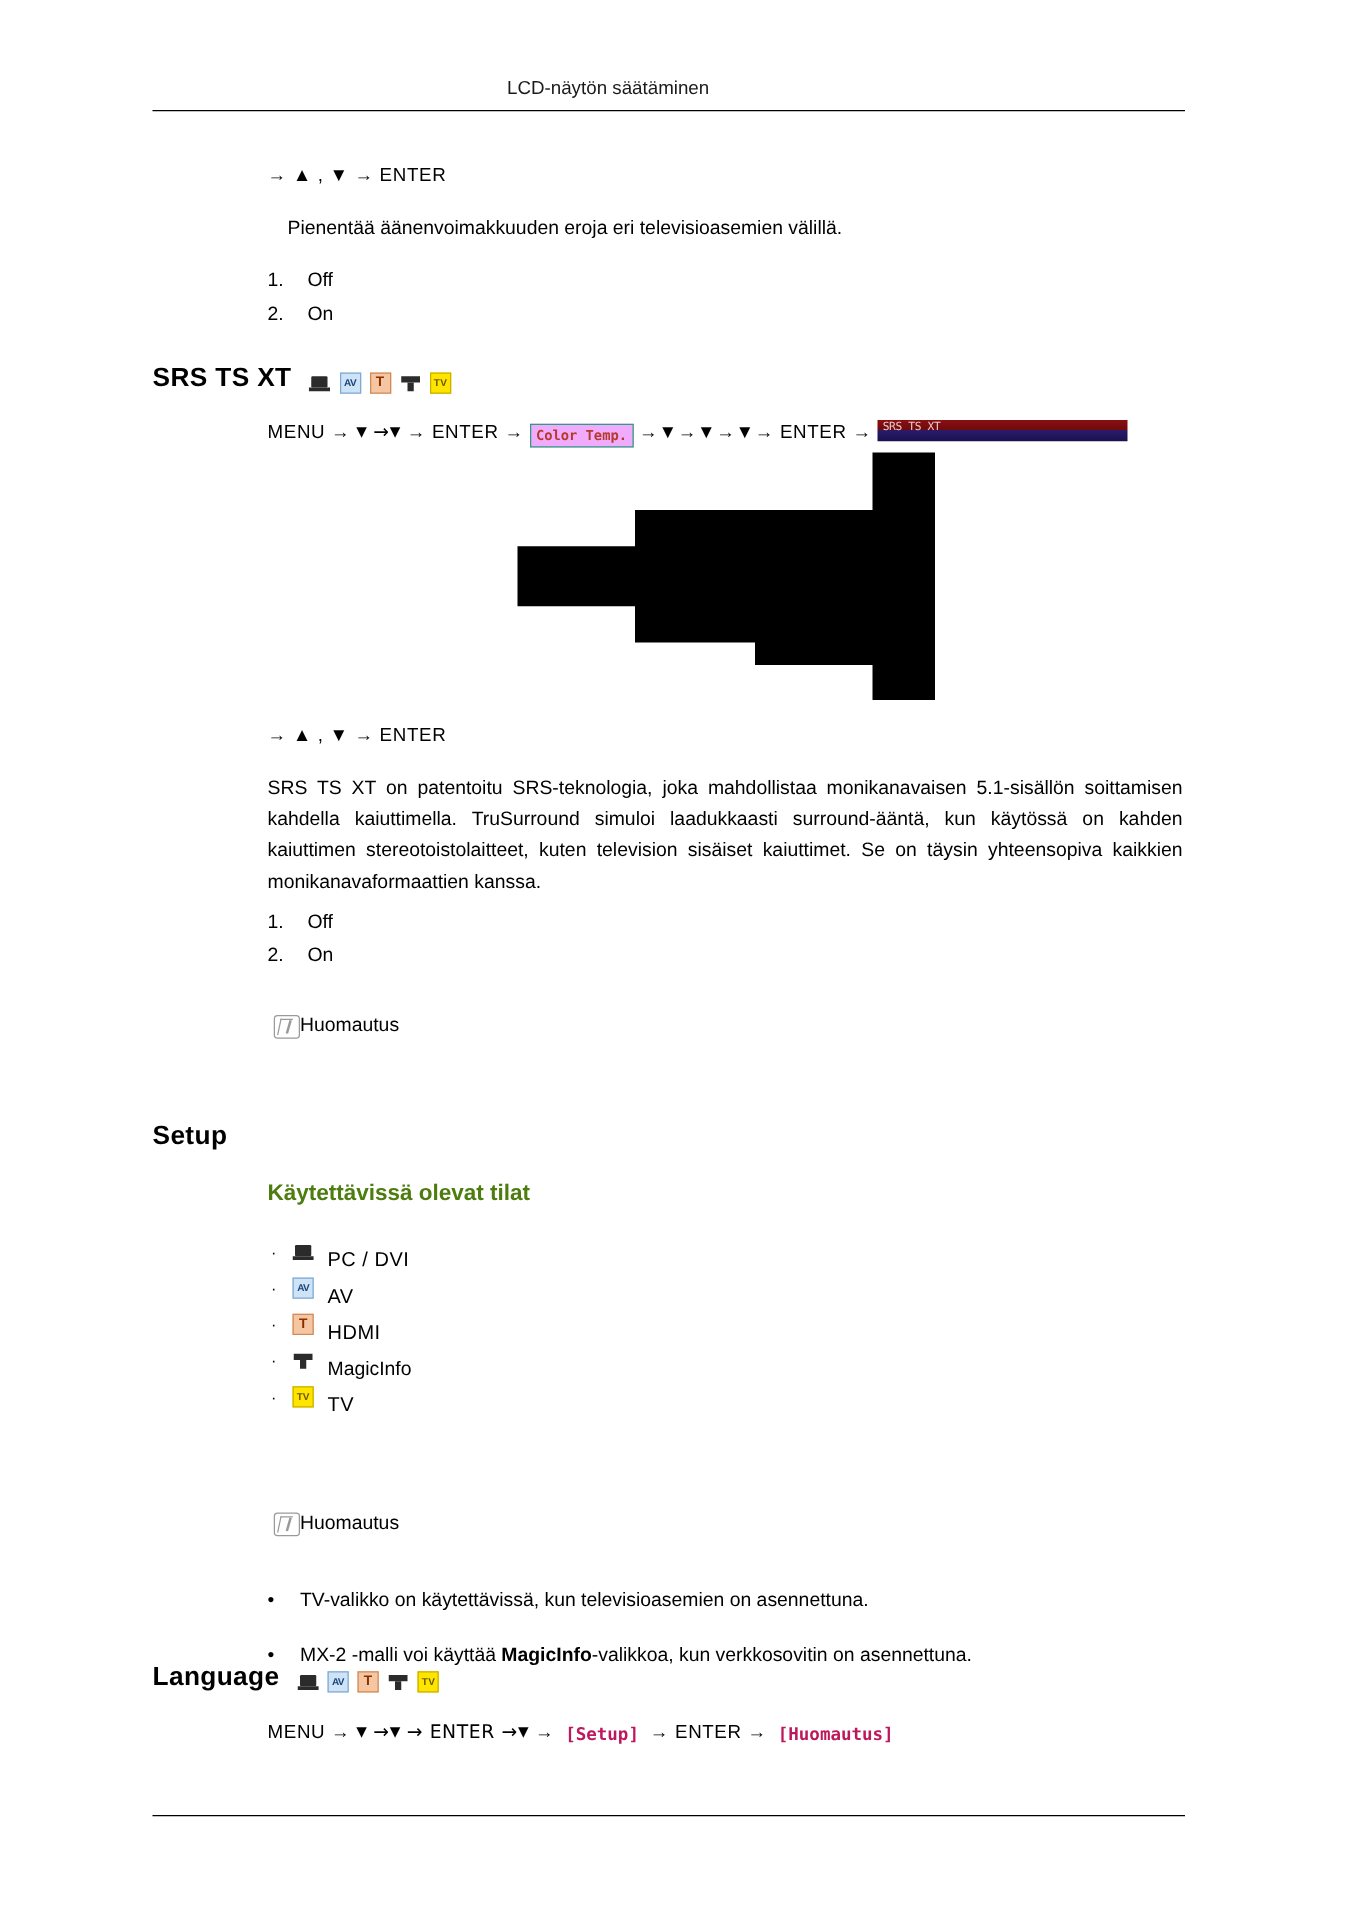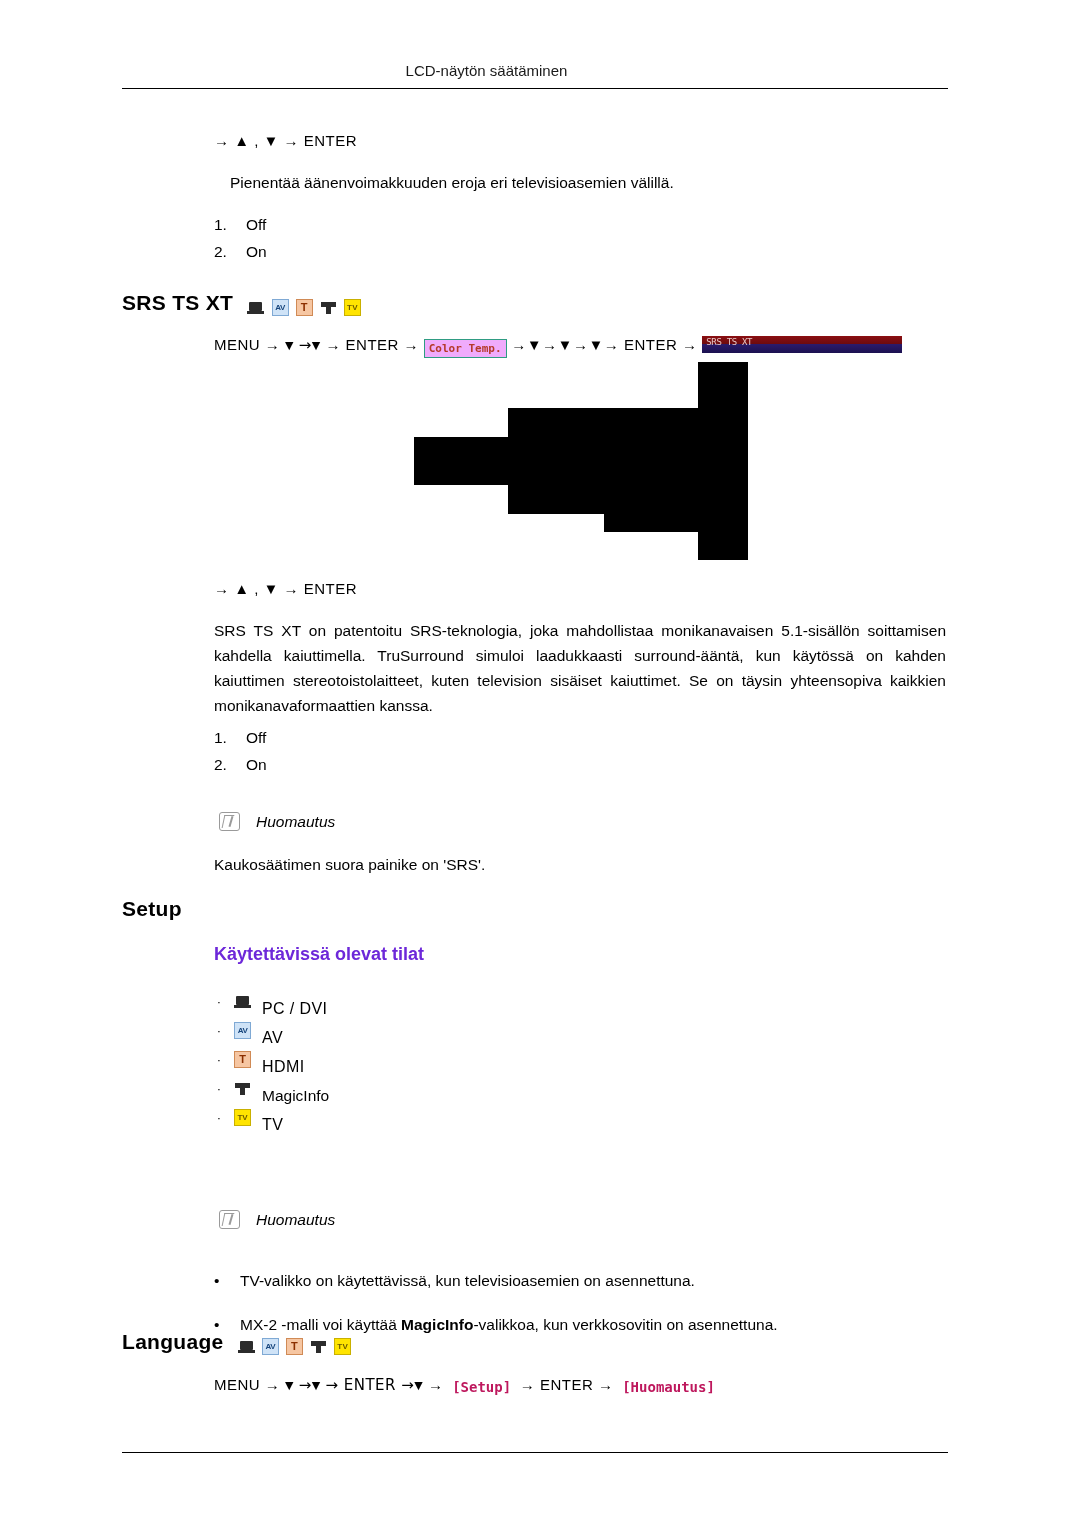--- a/index.html
+++ b/index.html
@@ -81,21 +81,21 @@
     font-weight: bold;
     color: #000;
     letter-spacing: 0.3px;
   }
   h3.subsection {
     position: absolute;
     left: 214px;
     margin: 0;
     font-size: 18px;
     font-weight: bold;
-    color: #6d28d9;
+    color: #4d7c0f;
   }
 
   
   .icons {
     display: inline-block;
     vertical-align: -3px;
     margin-left: 8px;
     white-space: nowrap;
   }
   .mi {
@@ -224,23 +224,22 @@
   
   .osd-block {
     position: absolute;
     background: #000000;
   }
 
   
   .note-row {
     position: absolute;
     display: flex;
-    align-items: flex-end;
-    gap: 16px;
-    font-style: italic;
+    align-items: flex-start;
+    gap: 0;
   }
   .note-icon {
     display: inline-block;
     width: 21px;
     height: 19px;
     border: 1.5px solid #9a9a9a;
     border-radius: 3px;
     position: relative;
     box-sizing: border-box;
     background: #fff;
@@ -371,21 +370,20 @@
 
   <div class="numlist" style="top:724px;">
     <div><span class="num">1.</span><span>Off</span></div>
     <div><span class="num">2.</span><span>On</span></div>
   </div>
 
   <div class="note-row" style="top:812px; left:219px;">
     <span class="note-icon"></span>
     <span class="note-label">Huomautus</span>
   </div>
-  <div class="indent body-text" style="top:852px;">Kaukosäätimen suora painike on 'SRS'.</div>
 
   <h2 class="section" style="top:897px;">Setup</h2>
   <h3 class="subsection" style="top:944px;">Käytettävissä olevat tilat</h3>
 
   <div class="bullets" style="top:987px;">
     <div class="blt">
       <span class="dot">·</span>
       <span class="mi mi-pc"></span>
       <span class="txt caps">PC / DVI</span>
     </div>

